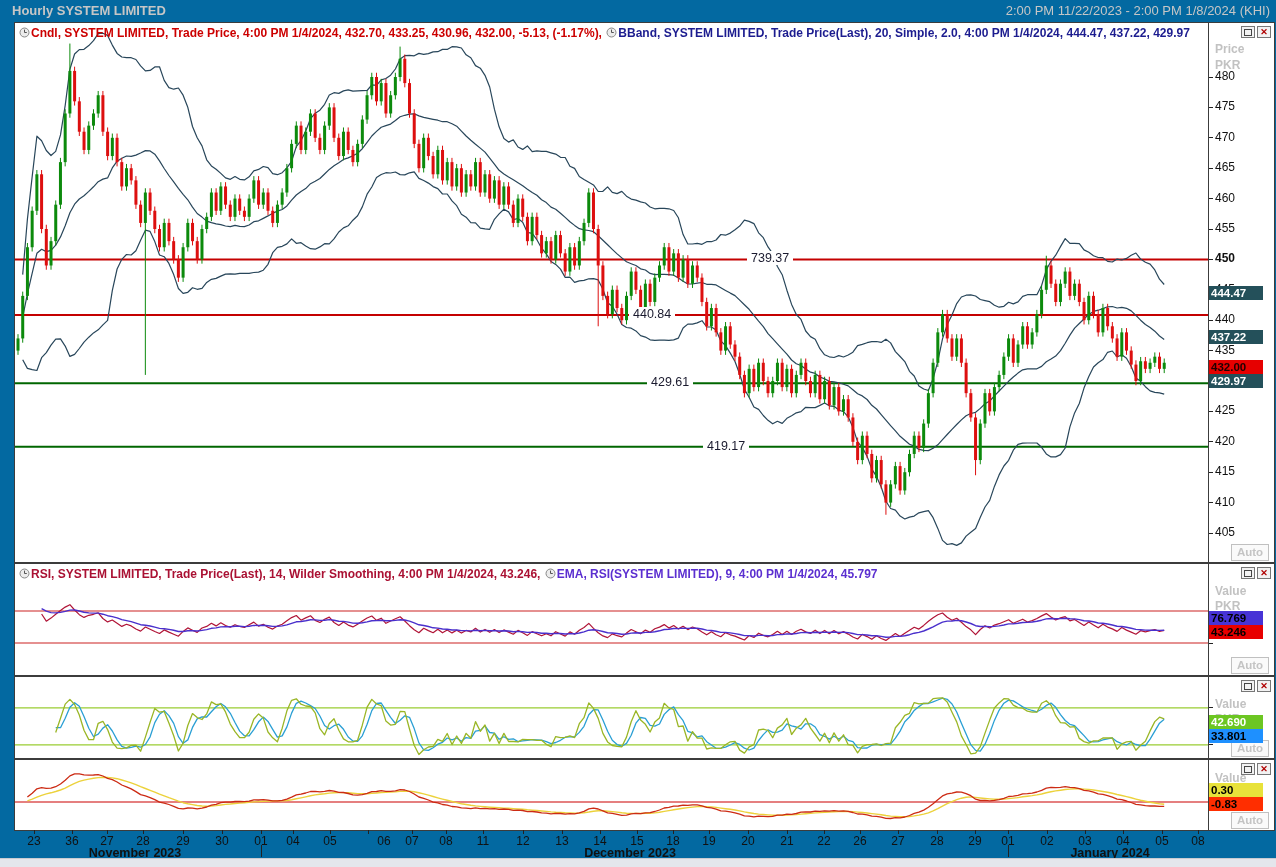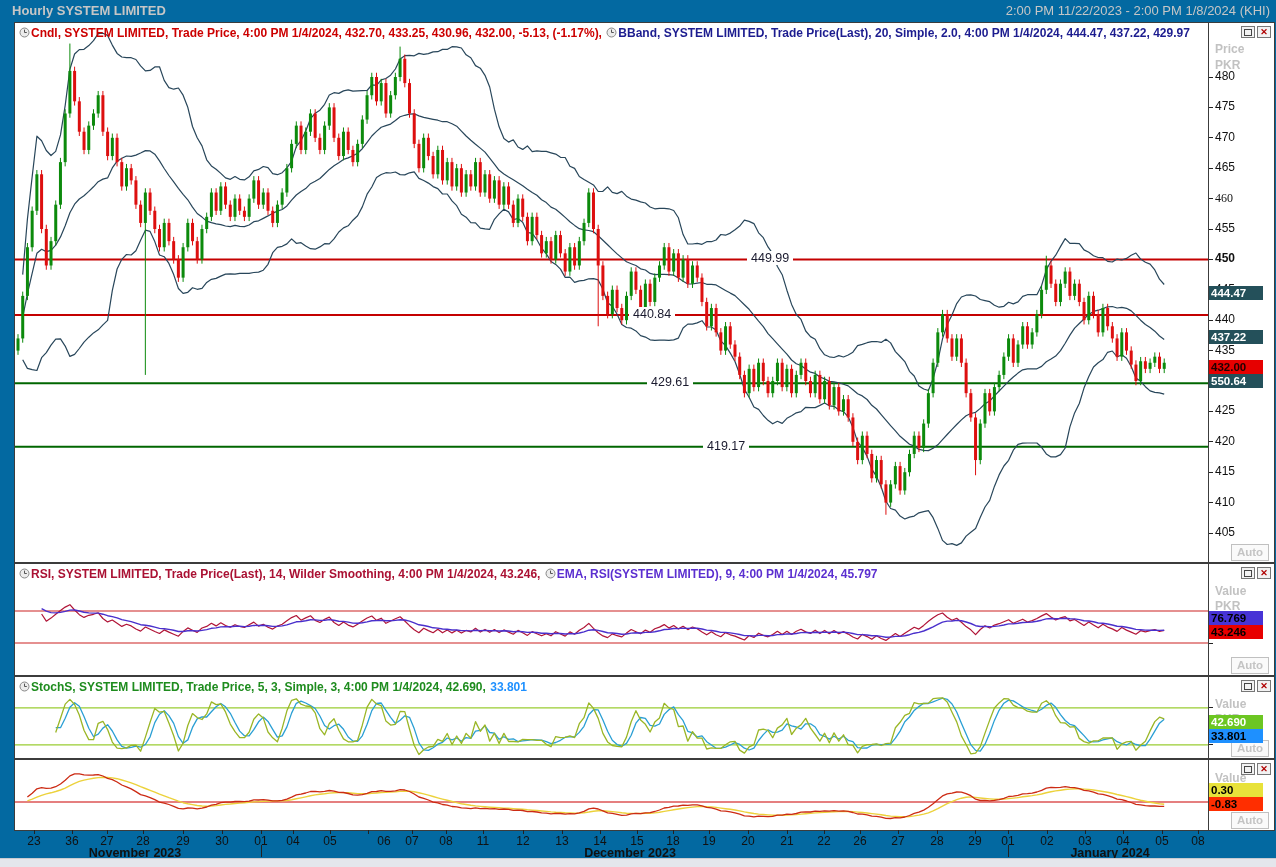--- a/index.html
+++ b/index.html
@@ -573,21 +573,21 @@
         <div class="ax-title" style="top: 35px;">PKR</div>
         <div class="tickdash" style="top: 53.5px;"></div>
         <div class="tick" style="top: 46px;">480</div>
         <div class="tickdash" style="top: 83.9px;"></div>
         <div class="tick" style="top: 76.4px;">475</div>
         <div class="tickdash" style="top: 114.3px;"></div>
         <div class="tick" style="top: 106.8px;">470</div>
         <div class="tickdash" style="top: 144.7px;"></div>
         <div class="tick" style="top: 137.2px;">465</div>
         <div class="tickdash" style="top: 175.1px;"></div>
-        <div class="tick" style="top: 167.6px; font-family: Liberation Serif, serif;">460</div>
+        <div class="tick" style="top: 167.6px;">460</div>
         <div class="tickdash" style="top: 205.5px;"></div>
         <div class="tick" style="top: 198px;">455</div>
         <div class="tickdash" style="top: 235.9px;"></div>
         <div class="tick bold" style="top: 228.4px;">450</div>
         <div class="tickdash" style="top: 266.3px;"></div>
         <div class="tick" style="top: 258.8px;">445</div>
         <div class="tickdash" style="top: 296.7px;"></div>
         <div class="tick" style="top: 289.2px;">440</div>
         <div class="tickdash" style="top: 327.1px;"></div>
         <div class="tick" style="top: 319.6px;">435</div>
@@ -599,24 +599,24 @@
         <div class="tick" style="top: 410.8px;">420</div>
         <div class="tickdash" style="top: 448.7px;"></div>
         <div class="tick" style="top: 441.2px;">415</div>
         <div class="tickdash" style="top: 479.1px;"></div>
         <div class="tick" style="top: 471.6px;">410</div>
         <div class="tickdash" style="top: 509.5px;"></div>
         <div class="tick" style="top: 502px;">405</div>
         <div class="badge" style="background: rgb(36, 80, 90); color: rgb(255, 255, 255); top: 263px;">444.47</div>
         <div class="badge" style="background: rgb(36, 80, 90); color: rgb(255, 255, 255); top: 307px;">437.22</div>
         <div class="badge" style="background: rgb(230, 0, 0); color: rgb(30, 0, 0); top: 337px;">432.00</div>
-        <div class="badge" style="background: rgb(36, 80, 90); color: rgb(255, 255, 255); top: 351px;">550.64</div>
+        <div class="badge" style="background: rgb(36, 80, 90); color: rgb(255, 255, 255); top: 351px;">429.97</div>
         <div class="autobtn" style="top: 521px;">Auto</div>
       </div>
-  <div class="line-label" style="left: 732px; top: 228px;">449.99</div>
+  <div class="line-label" style="left: 732px; top: 228px;">739.37</div>
       <div class="line-label" style="left: 614px; top: 284px;">440.84</div>
       <div class="line-label" style="left: 632px; top: 352px;">429.61</div>
       <div class="line-label" style="left: 688px; top: 416px;">419.17</div>
     </div>
 
   <div class="panel" id="p-rsi">
     <svg class="plot" id="sv-rsi" width="1203" height="111">
         <line x1="0" x2="1203" y1="47" y2="47" stroke="#cc2222" stroke-width="1.2"></line>
         <line x1="0" x2="1203" y1="79" y2="79" stroke="#cc2222" stroke-width="1.2"></line>
         <polyline points="26.6,50.0 31.3,57.2 36.0,54.1 40.7,50.2 45.5,46.5 50.2,43.1 54.9,40.7 59.6,46.0 64.3,50.7 69.0,53.4 73.8,51.3 78.5,50.3 83.2,48.8 87.9,54.5 92.6,57.9 97.3,56.0 102.1,59.3 106.8,62.4 111.5,60.3 116.2,61.9 120.9,65.0 125.6,67.1 130.4,63.0 135.1,65.3 139.8,67.5 144.5,69.5 149.2,65.9 153.9,68.1 158.7,70.2 163.4,72.2 168.1,67.4 172.8,63.9 177.5,66.2 182.2,68.4 187.0,64.0 191.7,62.4 196.4,59.3 201.1,61.9 205.8,58.8 210.5,61.5 215.3,63.2 220.0,60.7 224.7,62.5 229.4,63.4 234.1,60.7 238.8,58.1 243.6,62.1 248.3,60.3 253.0,63.3 257.7,65.1 262.4,62.1 267.2,60.2 271.9,56.7 276.6,53.6 281.3,51.5 286.0,56.2 290.7,53.9 295.5,51.8 300.2,56.4 304.9,58.5 309.6,55.3 314.3,53.1 319.0,58.5 323.8,61.4 328.5,58.1 333.2,61.1 337.9,62.9 342.6,60.2 347.3,57.0 352.1,54.0 356.8,52.0 361.5,56.4 366.2,54.2 370.9,59.3 375.6,57.0 380.4,54.8 385.1,52.8 389.8,57.0 394.5,61.7 399.2,65.8 403.9,68.7 408.7,64.3 413.4,66.6 418.1,68.7 422.8,65.2 427.5,68.8 432.2,66.1 437.0,68.9 441.7,66.3 446.4,69.1 451.1,66.4 455.8,67.9 460.5,64.3 465.3,68.1 470.0,65.4 474.7,68.3 479.4,65.6 484.1,68.6 488.9,65.9 493.6,68.1 498.3,70.2 503.0,66.4 507.7,68.7 512.4,71.4 517.2,67.6 521.9,69.7 526.6,71.8 531.3,69.7 536.0,71.8 540.7,67.7 545.5,70.0 550.2,72.1 554.9,67.9 559.6,70.2 564.3,66.2 569.0,63.5 573.8,59.4 578.5,64.4 583.2,68.7 587.9,71.9 592.6,73.6 597.3,69.9 602.1,71.7 606.8,72.9 611.5,69.1 616.2,65.5 620.9,67.7 625.6,69.8 630.4,66.1 635.1,68.3 639.8,64.8 644.5,63.1 649.2,60.6 653.9,64.1 658.7,61.5 663.4,64.9 668.1,62.3 672.8,65.6 677.5,63.0 682.2,64.7 687.0,67.9 691.7,70.8 696.4,67.8 701.1,70.7 705.8,72.7 710.5,68.6 715.3,70.8 720.0,72.1 724.7,74.1 729.4,76.0 734.1,71.5 738.9,73.5 743.6,69.2 748.3,71.4 753.0,72.8 757.7,70.5 762.4,67.3 767.2,70.5 771.9,67.3 776.6,70.4 781.3,67.3 786.0,65.3 790.7,67.9 795.5,69.5 800.2,66.2 804.9,69.6 809.6,66.4 814.3,69.7 819.0,66.5 823.8,69.8 828.5,67.6 833.2,70.1 837.9,73.0 842.6,75.0 847.3,70.4 852.1,72.6 856.8,75.3 861.5,71.8 866.2,74.5 870.9,76.4 875.6,72.9 880.4,69.6 885.1,72.5 889.8,69.2 894.5,66.2 899.2,63.3 903.9,65.1 908.7,61.4 913.4,57.3 918.1,53.7 922.8,50.7 927.5,49.0 932.2,53.3 937.0,56.3 941.7,54.3 946.4,58.2 951.1,62.6 955.8,65.8 960.6,70.6 965.3,65.5 970.0,61.8 974.7,64.0 979.4,61.1 984.1,59.7 988.9,57.7 993.6,55.7 998.3,59.3 1003.0,57.2 1007.7,55.2 1012.4,58.0 1017.2,56.6 1021.9,54.5 1026.6,51.9 1031.3,49.6 1036.0,52.9 1040.7,56.0 1045.5,53.9 1050.2,52.6 1054.9,56.9 1059.6,55.4 1064.3,58.5 1069.0,61.4 1073.8,58.1 1078.5,61.0 1083.2,63.8 1087.9,60.3 1092.6,63.1 1097.3,64.9 1102.1,67.4 1106.8,63.5 1111.5,66.1 1116.2,68.1 1120.9,70.2 1125.6,66.7 1130.4,67.8 1135.1,66.7 1139.8,65.5 1144.5,67.5 1149.2,66.3" fill="none" stroke="#b01437" stroke-width="1.2" stroke-linejoin="round"></polyline>
@@ -646,25 +646,20 @@
       </div>
   </div>
 
   <div class="panel" id="p-stoch">
     <svg class="plot" id="sv-stoch" width="1203" height="81">
         <line x1="0" x2="1203" y1="30.966399999999993" y2="30.966399999999993" stroke="#9acd32" stroke-width="1.2"></line>
         <line x1="0" x2="1203" y1="67.9666" y2="67.9666" stroke="#9acd32" stroke-width="1.2"></line>
         <polyline points="40.7,50.7 45.5,50.7 50.2,41.3 54.9,30.3 59.6,25.7 64.3,29.3 69.0,39.6 73.8,51.3 78.5,59.5 83.2,57.2 87.9,51.1 92.6,47.7 97.3,54.0 102.1,62.9 106.8,69.3 111.5,71.2 116.2,70.3 120.9,69.2 125.6,70.2 130.4,67.5 135.1,59.8 139.8,45.6 144.5,37.3 149.2,33.7 153.9,38.6 158.7,46.4 163.4,59.6 168.1,66.3 172.8,62.9 177.5,50.4 182.2,41.9 187.0,39.9 191.7,40.0 196.4,34.8 201.1,29.8 205.8,26.5 210.5,29.8 215.3,36.3 220.0,45.5 224.7,54.1 229.4,58.7 234.1,58.9 238.8,52.7 243.6,44.8 248.3,40.1 253.0,44.4 257.7,52.3 262.4,60.2 267.2,58.9 271.9,49.9 276.6,36.1 281.3,26.3 286.0,24.1 290.7,26.0 295.5,28.6 300.2,31.5 304.9,39.0 309.6,48.5 314.3,52.0 319.0,48.7 323.8,47.2 328.5,52.3 333.2,60.0 337.9,63.9 342.6,64.3 347.3,58.8 352.1,47.2 356.8,33.6 361.5,26.5 366.2,26.0 370.9,33.3 375.6,40.3 380.4,46.5 385.1,43.2 389.8,38.8 394.5,40.3 399.2,51.6 403.9,65.9 408.7,72.8 413.4,73.4 418.1,70.7 422.8,67.2 427.5,65.3 432.2,61.0 437.0,62.8 441.7,61.0 446.4,64.3 451.1,60.6 455.8,61.3 460.5,54.1 465.3,53.4 470.0,48.9 474.7,55.5 479.4,56.1 484.1,62.3 488.9,59.7 493.6,62.4 498.3,61.8 503.0,64.6 507.7,63.9 512.4,63.3 517.2,62.6 521.9,62.9 526.6,63.1 531.3,64.6 536.0,66.7 540.7,65.5 545.5,63.3 550.2,60.2 554.9,59.9 559.6,59.9 564.3,55.4 569.0,49.3 573.8,37.8 578.5,32.7 583.2,32.9 587.9,43.1 592.6,54.3 597.3,63.3 602.1,67.6 606.8,69.2 611.5,66.4 616.2,58.2 620.9,46.2 625.6,40.5 630.4,41.3 635.1,48.4 639.8,49.1 644.5,47.0 649.2,37.4 653.9,32.7 658.7,29.9 663.4,37.7 668.1,43.7 672.8,54.3 677.5,55.9 682.2,59.9 687.0,58.9 691.7,64.7 696.4,68.0 701.1,71.3 705.8,71.2 710.5,70.2 715.3,68.0 720.0,65.6 724.7,67.4 729.4,71.2 734.1,73.0 738.9,71.2 743.6,63.5 748.3,57.6 753.0,52.9 757.7,55.4 762.4,55.1 767.2,53.2 771.9,46.8 776.6,48.9 781.3,50.0 786.0,52.1 790.7,46.8 795.5,46.8 800.2,50.0 804.9,57.6 809.6,59.3 814.3,62.1 819.0,59.3 823.8,62.0 828.5,59.3 833.2,63.3 837.9,64.6 842.6,70.6 847.3,71.2 852.1,71.0 856.8,68.2 861.5,67.4 866.2,67.6 870.9,67.4 875.6,67.1 880.4,61.2 885.1,54.1 889.8,44.8 894.5,40.0 899.2,33.4 903.9,29.6 908.7,26.3 913.4,26.5 918.1,24.8 922.8,23.0 927.5,21.2 932.2,22.3 937.0,27.0 941.7,35.0 946.4,46.3 951.1,57.1 955.8,67.7 960.6,73.4 965.3,74.1 970.0,67.2 974.7,56.3 979.4,43.4 984.1,33.3 988.9,26.2 993.6,23.1 998.3,23.9 1003.0,26.8 1007.7,29.9 1012.4,32.0 1017.2,33.5 1021.9,34.8 1026.6,32.2 1031.3,28.4 1036.0,26.1 1040.7,30.3 1045.5,37.6 1050.2,43.5 1054.9,47.3 1059.6,48.6 1064.3,53.7 1069.0,58.6 1073.8,64.1 1078.5,64.9 1083.2,64.6 1087.9,62.8 1092.6,61.9 1097.3,60.9 1102.1,64.7 1106.8,66.6 1111.5,68.0 1116.2,65.3 1120.9,67.5 1125.6,68.6 1130.4,68.6 1135.1,62.1 1139.8,54.2 1144.5,46.2 1149.2,42.2" fill="none" stroke="#2a9fd4" stroke-width="1.3" stroke-linejoin="round"></polyline>
         <polyline points="40.7,55.5 45.5,41.2 50.2,27.1 54.9,22.4 59.6,27.5 64.3,38.0 69.0,53.3 73.8,62.6 78.5,62.7 83.2,46.3 87.9,44.3 92.6,52.6 97.3,65.1 102.1,71.2 106.8,71.6 111.5,70.9 116.2,68.4 120.9,68.1 125.6,74.2 130.4,60.1 135.1,45.3 139.8,31.4 144.5,35.2 149.2,34.4 153.9,46.1 158.7,58.7 163.4,74.0 168.1,66.1 172.8,48.5 177.5,36.6 182.2,40.6 187.0,42.5 191.7,36.9 196.4,24.9 201.1,27.6 205.8,27.0 210.5,34.9 215.3,47.1 220.0,54.7 224.7,60.7 229.4,60.7 234.1,55.3 238.8,42.2 243.6,36.9 248.3,41.1 253.0,55.0 257.7,60.8 262.4,64.8 267.2,51.2 271.9,33.8 276.6,23.3 281.3,21.8 286.0,27.2 290.7,29.0 295.5,29.5 300.2,35.9 304.9,51.7 309.6,57.8 314.3,46.5 319.0,41.8 323.8,53.3 328.5,61.9 333.2,64.8 337.9,64.9 342.6,63.3 347.3,48.2 352.1,30.2 356.8,22.4 361.5,27.0 366.2,28.7 370.9,44.1 375.6,48.1 380.4,47.3 385.1,34.4 389.8,34.6 394.5,52.0 399.2,68.2 403.9,77.5 408.7,72.7 413.4,70.0 418.1,69.4 422.8,62.4 427.5,64.3 432.2,56.5 437.0,67.6 441.7,59.0 446.4,66.4 451.1,56.4 455.8,61.2 460.5,44.6 465.3,54.3 470.0,47.9 474.7,64.2 479.4,56.2 484.1,66.4 488.9,56.4 493.6,64.5 498.3,64.5 503.0,64.8 507.7,62.4 512.4,62.7 517.2,62.7 521.9,63.3 526.6,63.3 531.3,67.3 536.0,69.7 540.7,59.6 545.5,60.6 550.2,60.4 554.9,58.8 559.6,60.6 564.3,46.7 569.0,40.7 573.8,25.9 578.5,31.4 583.2,41.4 587.9,56.4 592.6,64.9 597.3,68.5 602.1,69.4 606.8,69.8 611.5,60.1 616.2,44.8 620.9,33.7 625.6,42.9 630.4,47.3 635.1,55.0 639.8,45.1 644.5,40.9 649.2,26.3 653.9,30.9 658.7,32.5 663.4,49.6 668.1,49.0 672.8,64.2 677.5,54.6 682.2,61.0 687.0,61.2 691.7,72.0 696.4,70.8 701.1,71.3 705.8,71.4 710.5,67.8 715.3,64.8 720.0,64.3 724.7,73.1 729.4,76.1 734.1,69.8 738.9,67.6 743.6,53.0 748.3,52.1 753.0,53.5 757.7,60.7 762.4,51.1 767.2,47.9 771.9,41.4 776.6,57.5 781.3,51.1 786.0,47.9 790.7,41.4 795.5,51.1 800.2,57.5 804.9,64.2 809.6,56.2 814.3,65.8 819.0,55.9 823.8,64.2 828.5,57.8 833.2,67.7 837.9,68.3 842.6,75.9 847.3,69.4 852.1,67.7 856.8,67.5 861.5,66.9 866.2,68.5 870.9,66.7 875.6,66.2 880.4,50.7 885.1,45.3 889.8,38.3 894.5,36.3 899.2,25.6 903.9,26.9 908.7,26.5 913.4,26.1 918.1,21.7 922.8,21.2 927.5,20.8 932.2,24.9 937.0,35.2 941.7,44.9 946.4,58.9 951.1,67.5 955.8,76.8 960.6,76.1 965.3,69.6 970.0,56.1 974.7,43.1 979.4,31.0 984.1,25.9 988.9,21.7 993.6,21.8 998.3,28.1 1003.0,30.6 1007.7,31.1 1012.4,34.2 1017.2,35.2 1021.9,35.2 1026.6,26.3 1031.3,23.7 1036.0,28.3 1040.7,38.7 1045.5,45.7 1050.2,46.0 1054.9,50.1 1059.6,49.6 1064.3,61.4 1069.0,64.6 1073.8,66.2 1078.5,63.8 1083.2,63.8 1087.9,61.0 1092.6,61.0 1097.3,60.8 1102.1,72.3 1106.8,66.8 1111.5,64.8 1116.2,64.4 1120.9,73.2 1125.6,68.3 1130.4,64.2 1135.1,53.9 1139.8,44.6 1144.5,40.2 1149.2,41.9" fill="none" stroke="#9ab626" stroke-width="1.3" stroke-linejoin="round"></polyline>
       </svg>
-    <div class="hdr" id="hdr-stoch"><span class="seg" style="color: rgb(30, 140, 30);"><svg width="11" height="11" class="clock">
-            <circle cx="5.5" cy="5.5" r="4.5" fill="#ececec" stroke="#888" stroke-width="1"></circle>
-            <line x1="5.5" y1="5.5" x2="5.5" y2="2.6" stroke="#555" stroke-width="1"></line>
-            <line x1="5.5" y1="5.5" x2="7.8" y2="5.5" stroke="#555" stroke-width="1"></line>
-          </svg>StochS, SYSTEM LIMITED, Trade Price,  5, 3, Simple, 3,  4:00 PM 1/4/2024, 42.690, </span><span class="seg" style="color: rgb(30, 144, 255);">33.801</span></div>
     <div class="apane" id="ax-stoch">
         <div class="wbtns">
           <div class="wbtn restore"></div>
           <div class="wbtn close"></div>
         </div>
         <div class="ax-title" style="top: 20px;">Value</div>
         <div class="ax-title" style="top: 35px;">PKR</div>
         <div class="tickdash" style="top: 30.4664px;"></div>
         <div class="tickdash" style="top: 67.4666px;"></div>
         <div class="badge" style="background: rgb(108, 198, 34); color: rgb(255, 255, 255); top: 38px;">42.690</div>

